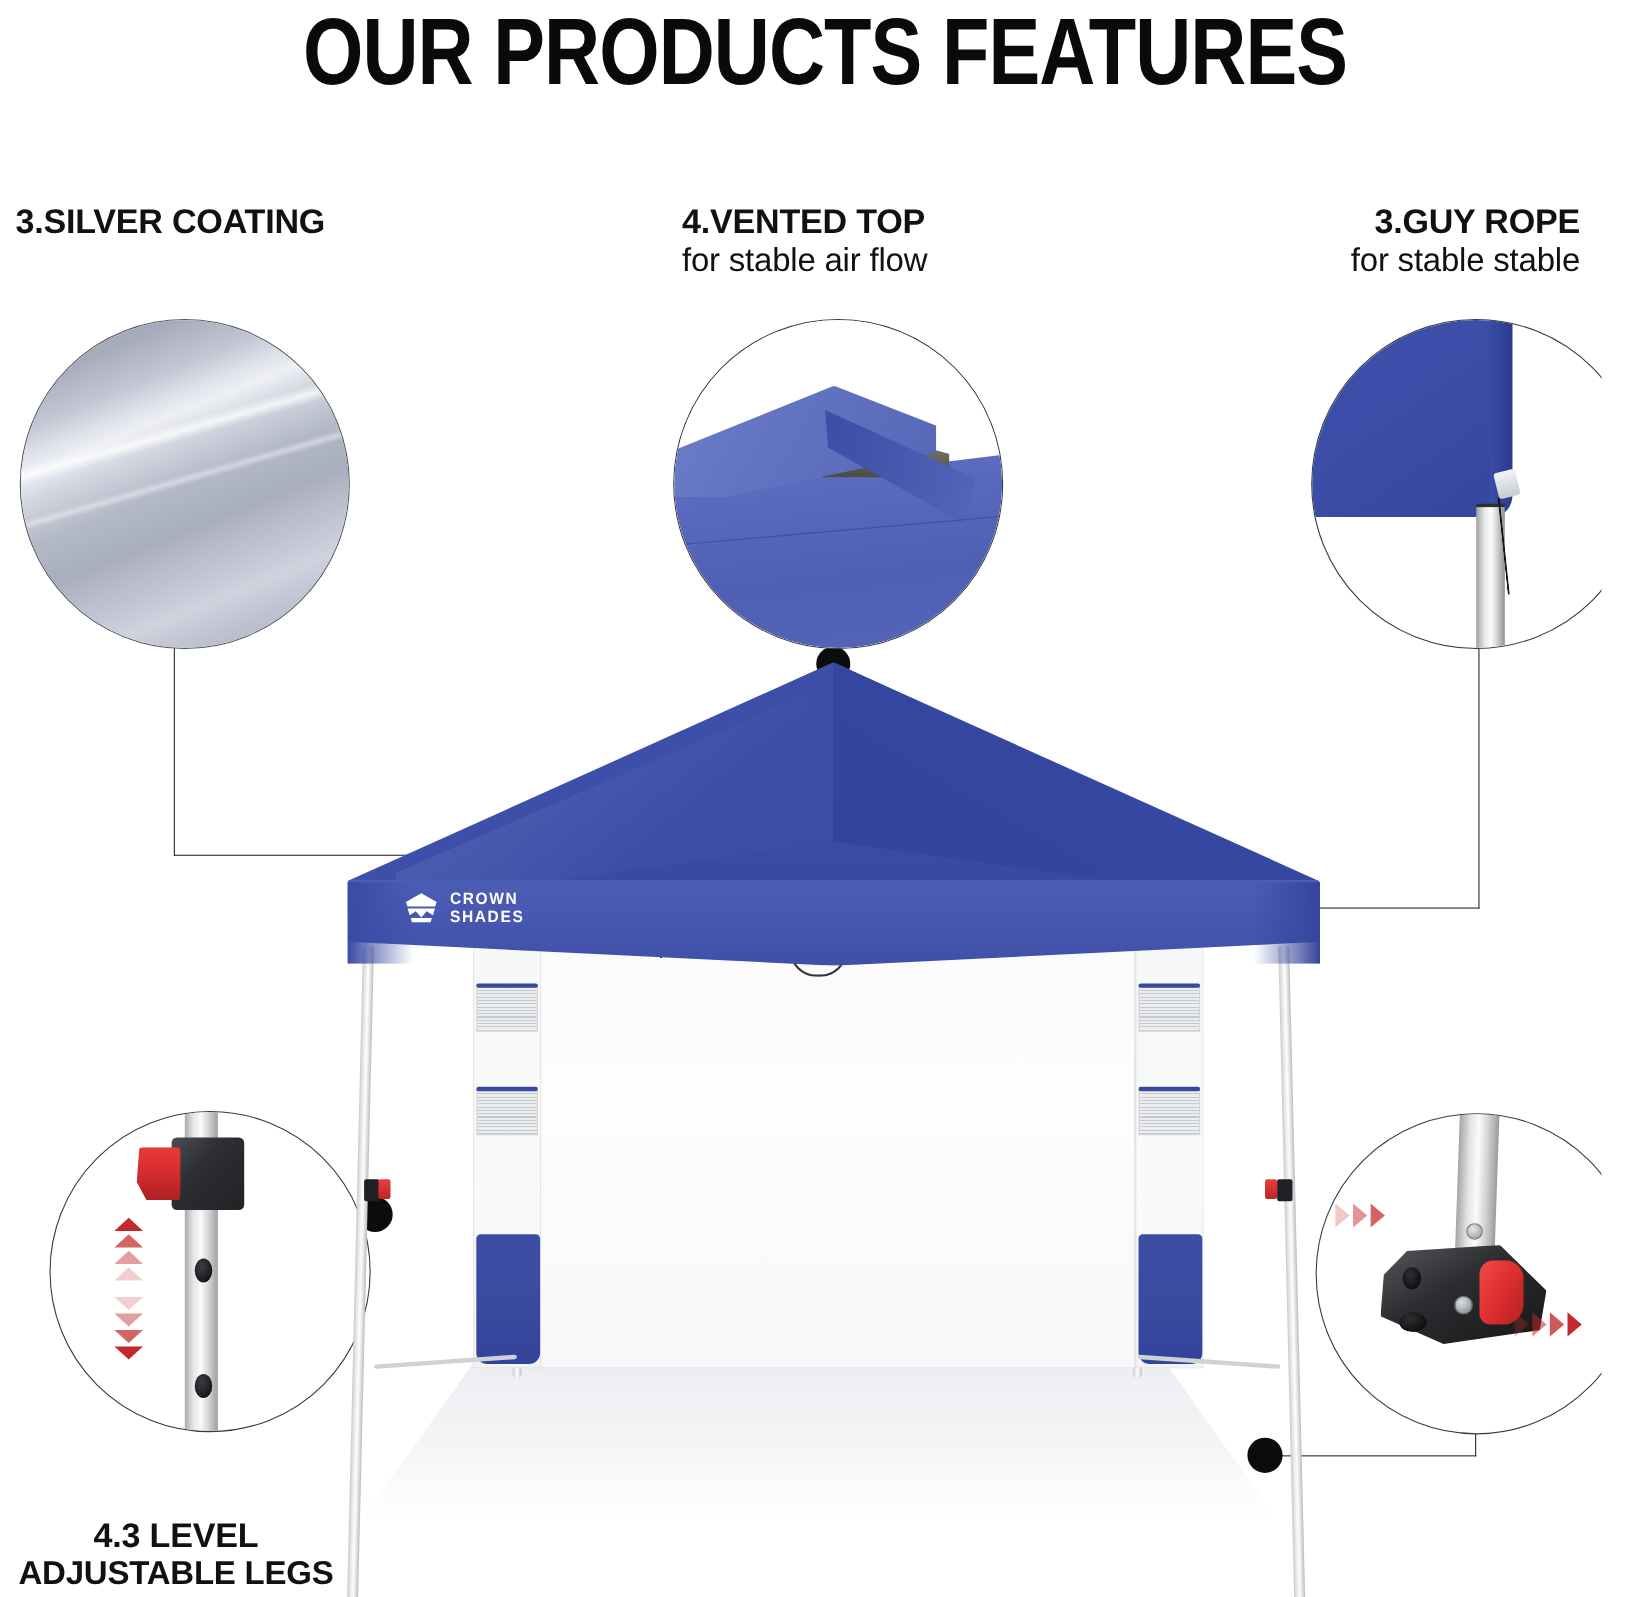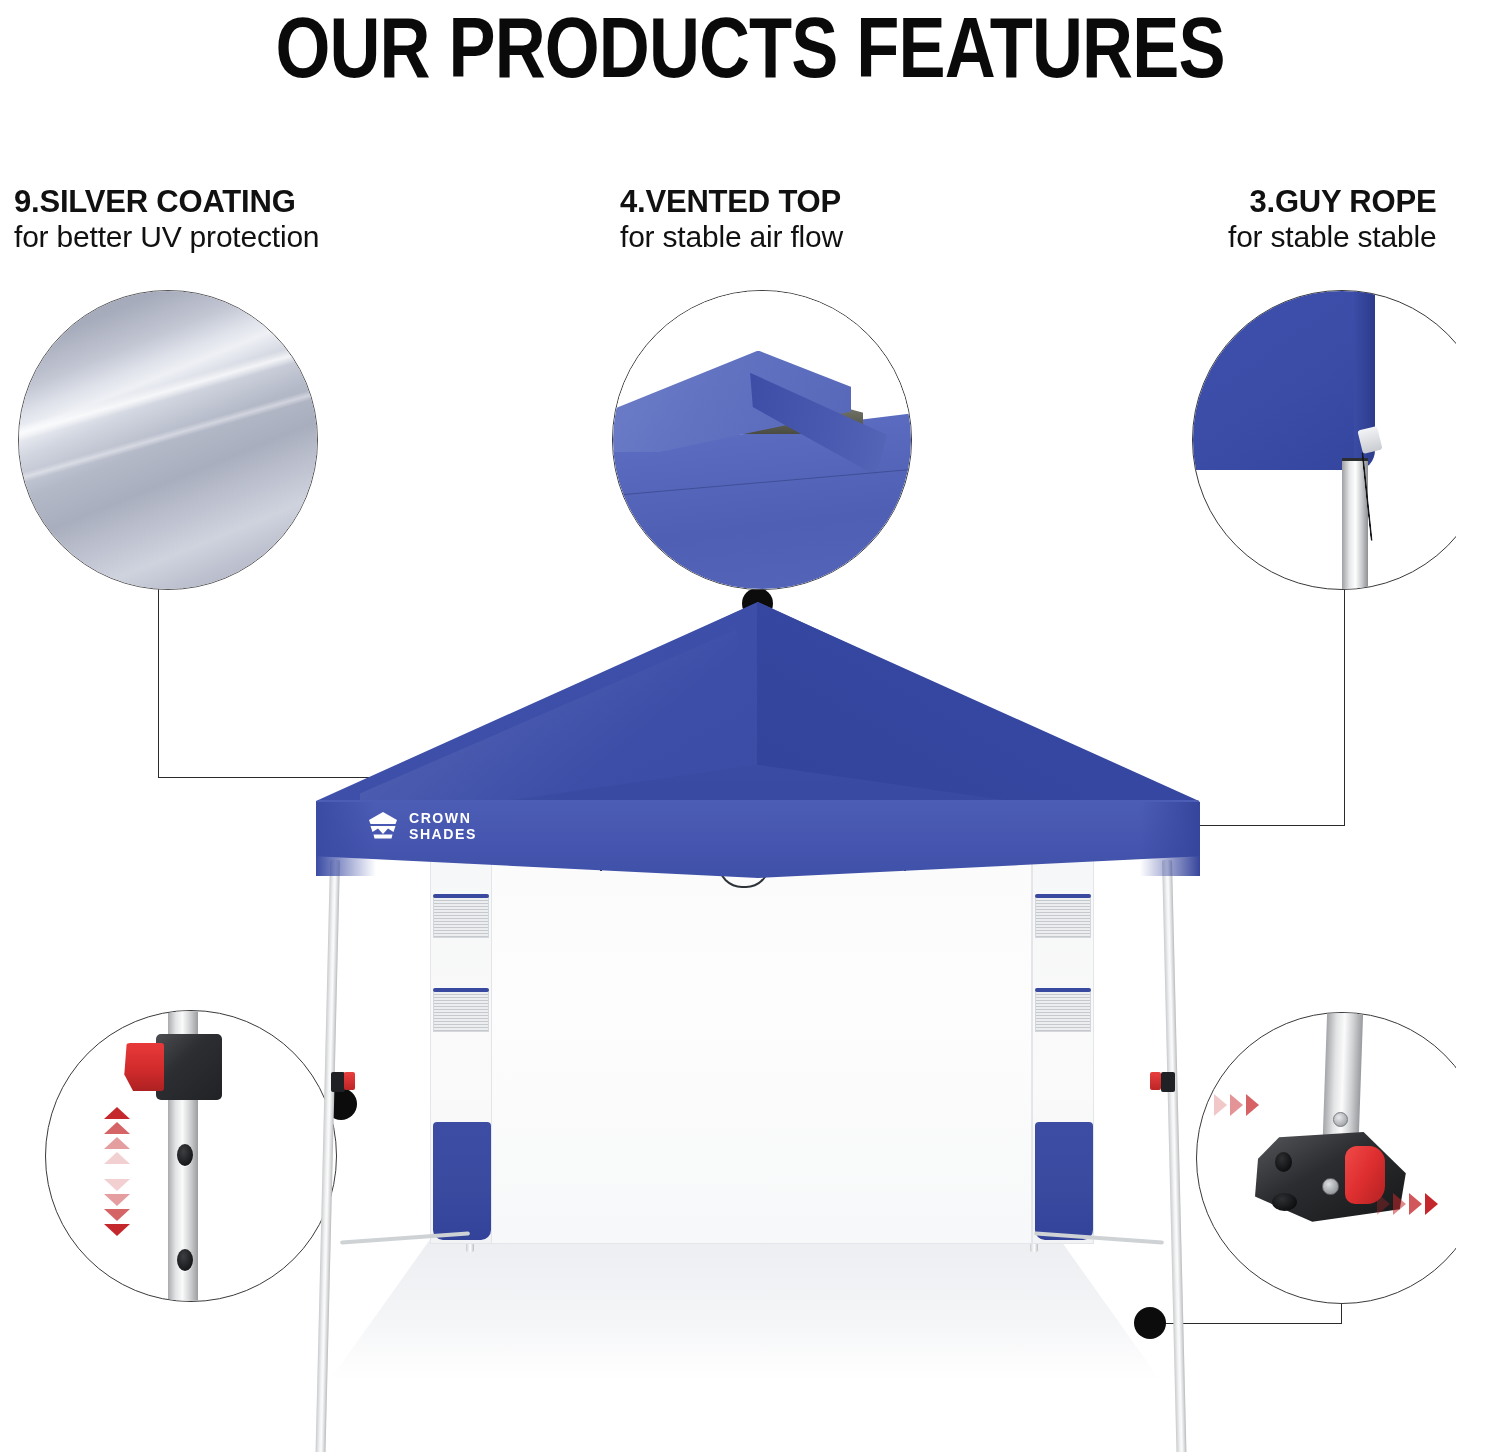--- a/index.html
+++ b/index.html
@@ -445,34 +445,37 @@
   }
 </style>
 </head>
 <body>
 
 <div id="page">
 
   <div id="page-title">OUR PRODUCTS FEATURES</div>
 
   <div class="callout-label" id="label-1">
-    <div class="callout-title">9.SILVER COATING</div>
-    <div class="callout-sub">for better UV protection</div>
+    <div class="callout-title">3.SILVER COATING</div>
   </div>
 
   <div class="callout-label" id="label-2">
     <div class="callout-title">4.VENTED TOP</div>
     <div class="callout-sub">for stable air flow</div>
   </div>
 
   <div class="callout-label" id="label-3">
     <div class="callout-title">3.GUY ROPE</div>
     <div class="callout-sub">for stable stable</div>
   </div>
 
+  <div class="callout-label" id="label-4">
+    <div class="callout-title">4.3 LEVEL</div>
+    <div class="callout-sub bold">ADJUSTABLE LEGS</div>
+  </div>
 
 
   <div class="leader v" style="left:158px; top:588px; height:190px;"></div>
   <div class="leader h" style="left:158px; top:777px; width:292px;"></div>
   <div class="dot" style="left:434px; top:761px; width:32px; height:32px;"></div>
 
   <div class="leader v" style="left:758px; top:580px; height:26px;"></div>
   <div class="dot" style="left:742px; top:588px; width:31px; height:31px;"></div>
 
   <div class="leader v" style="left:1344px; top:578px; height:248px;"></div>

